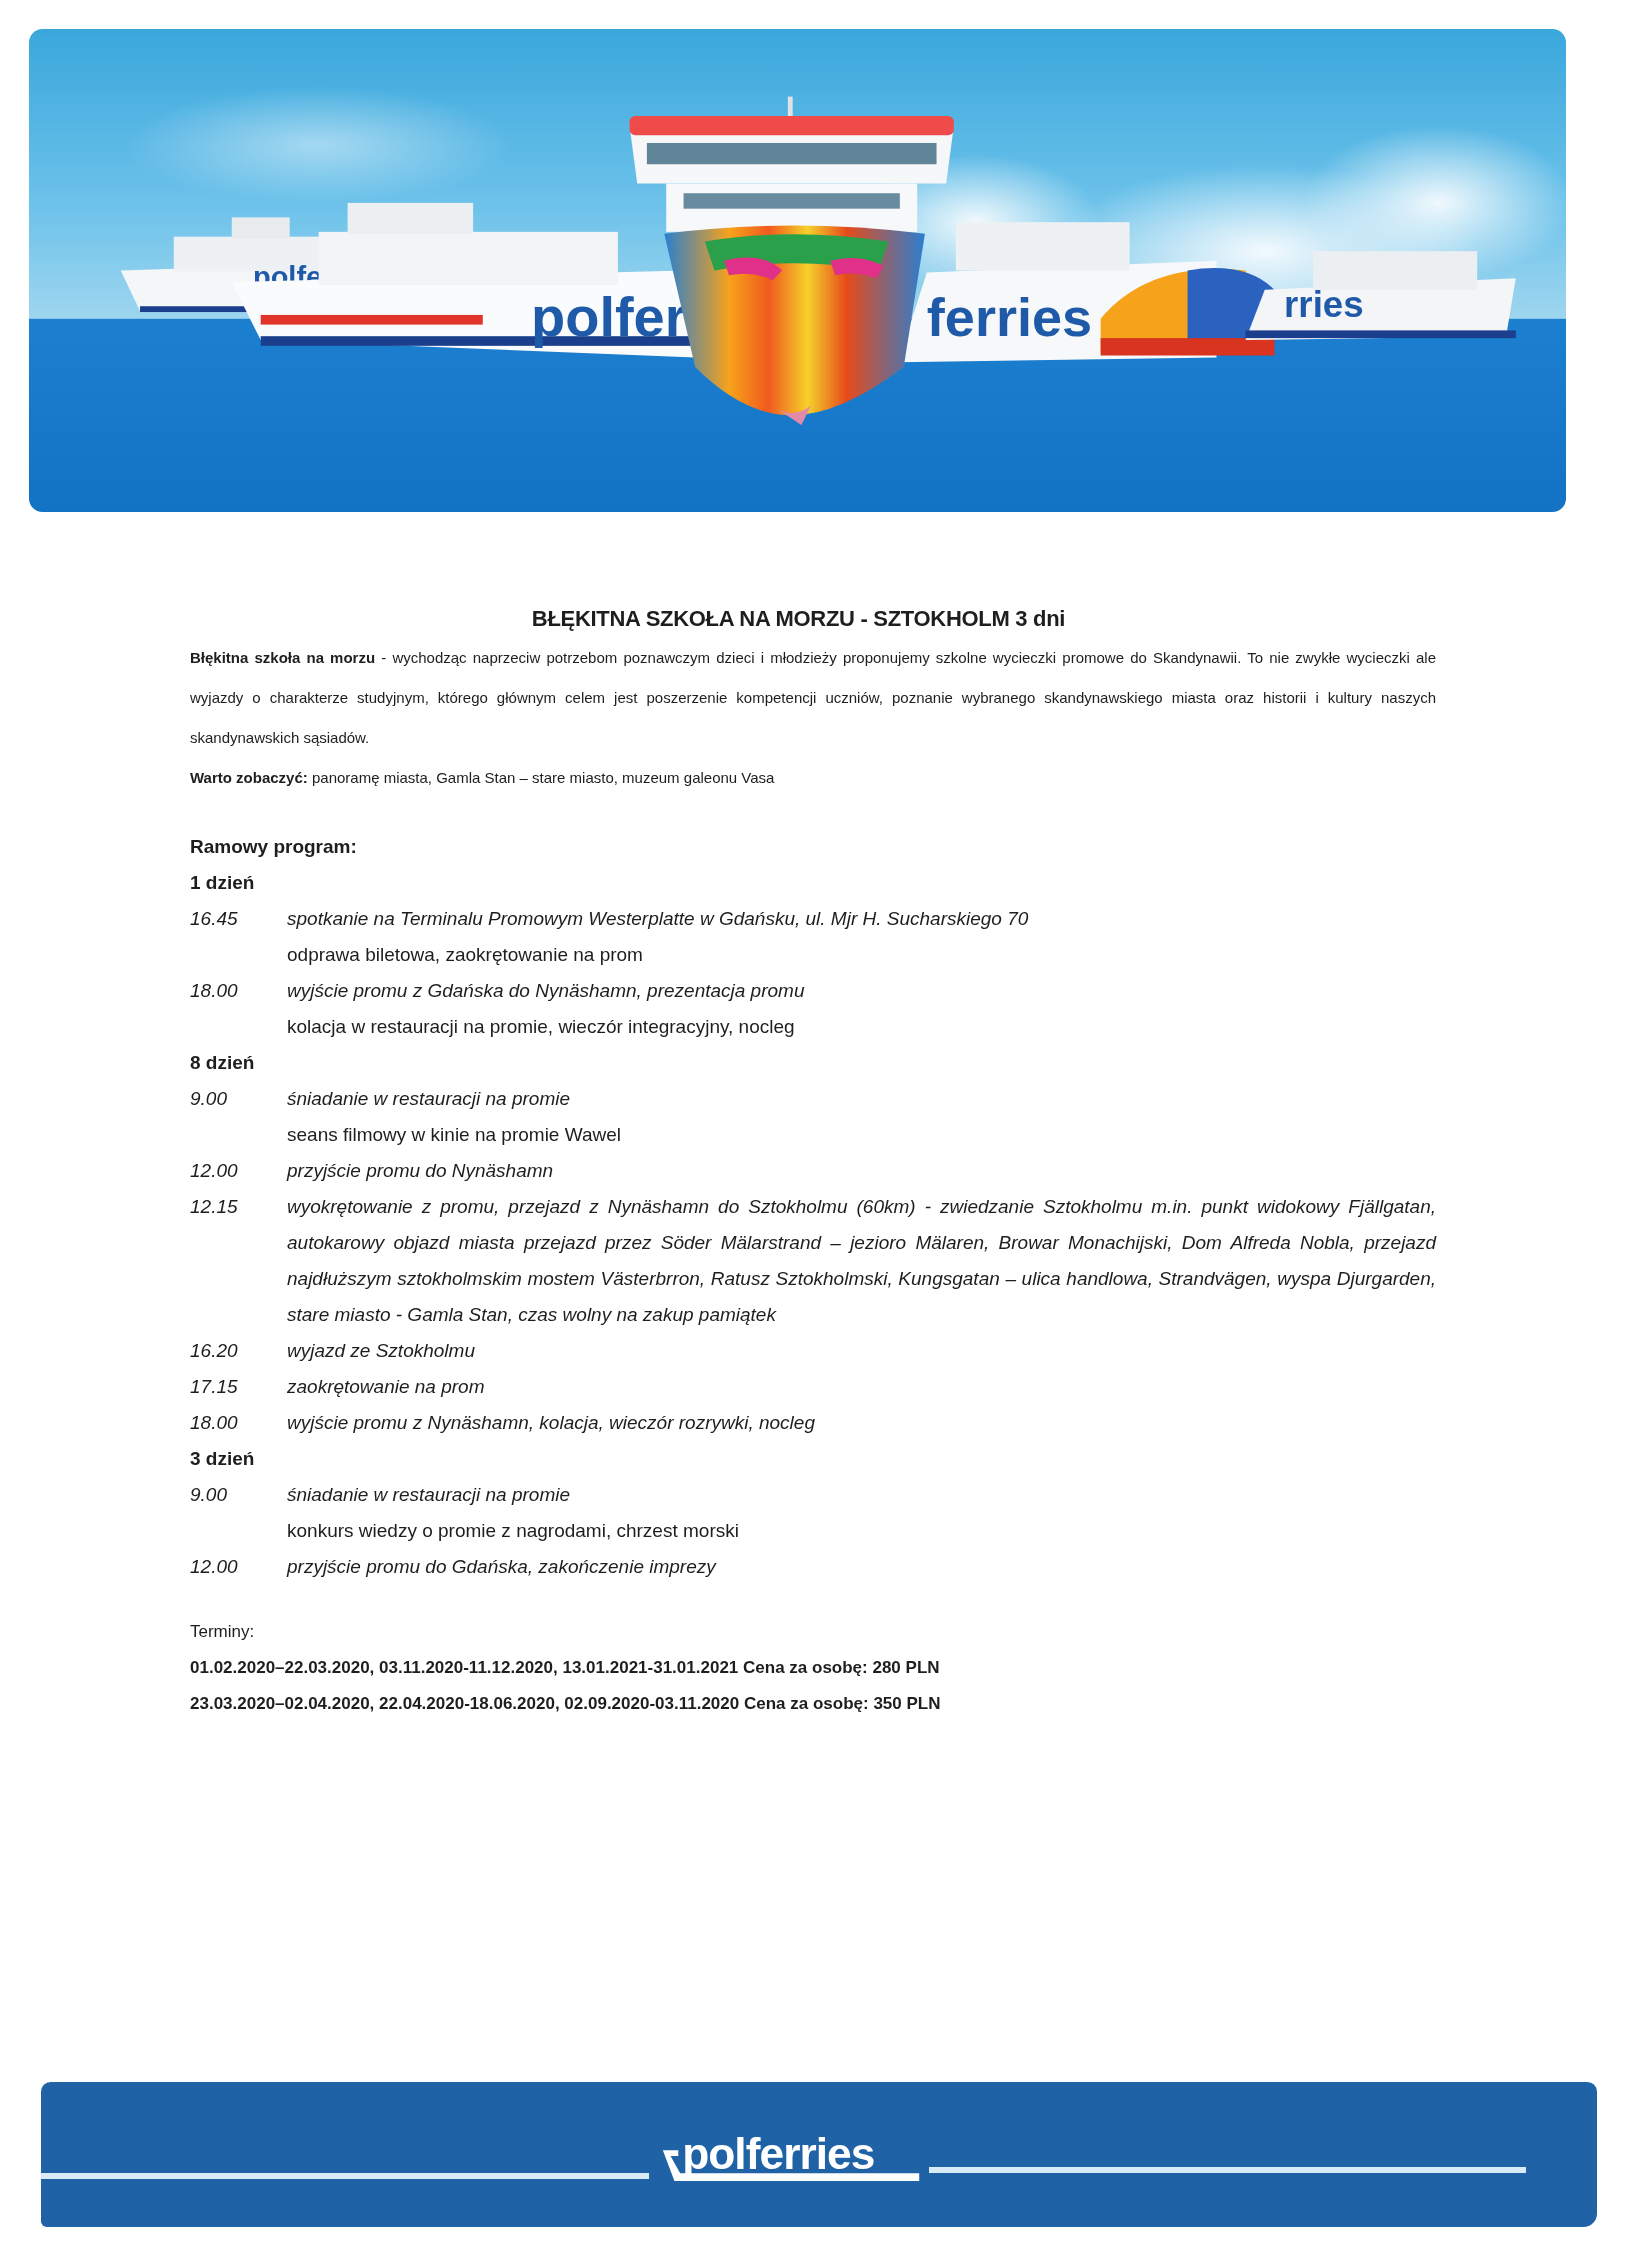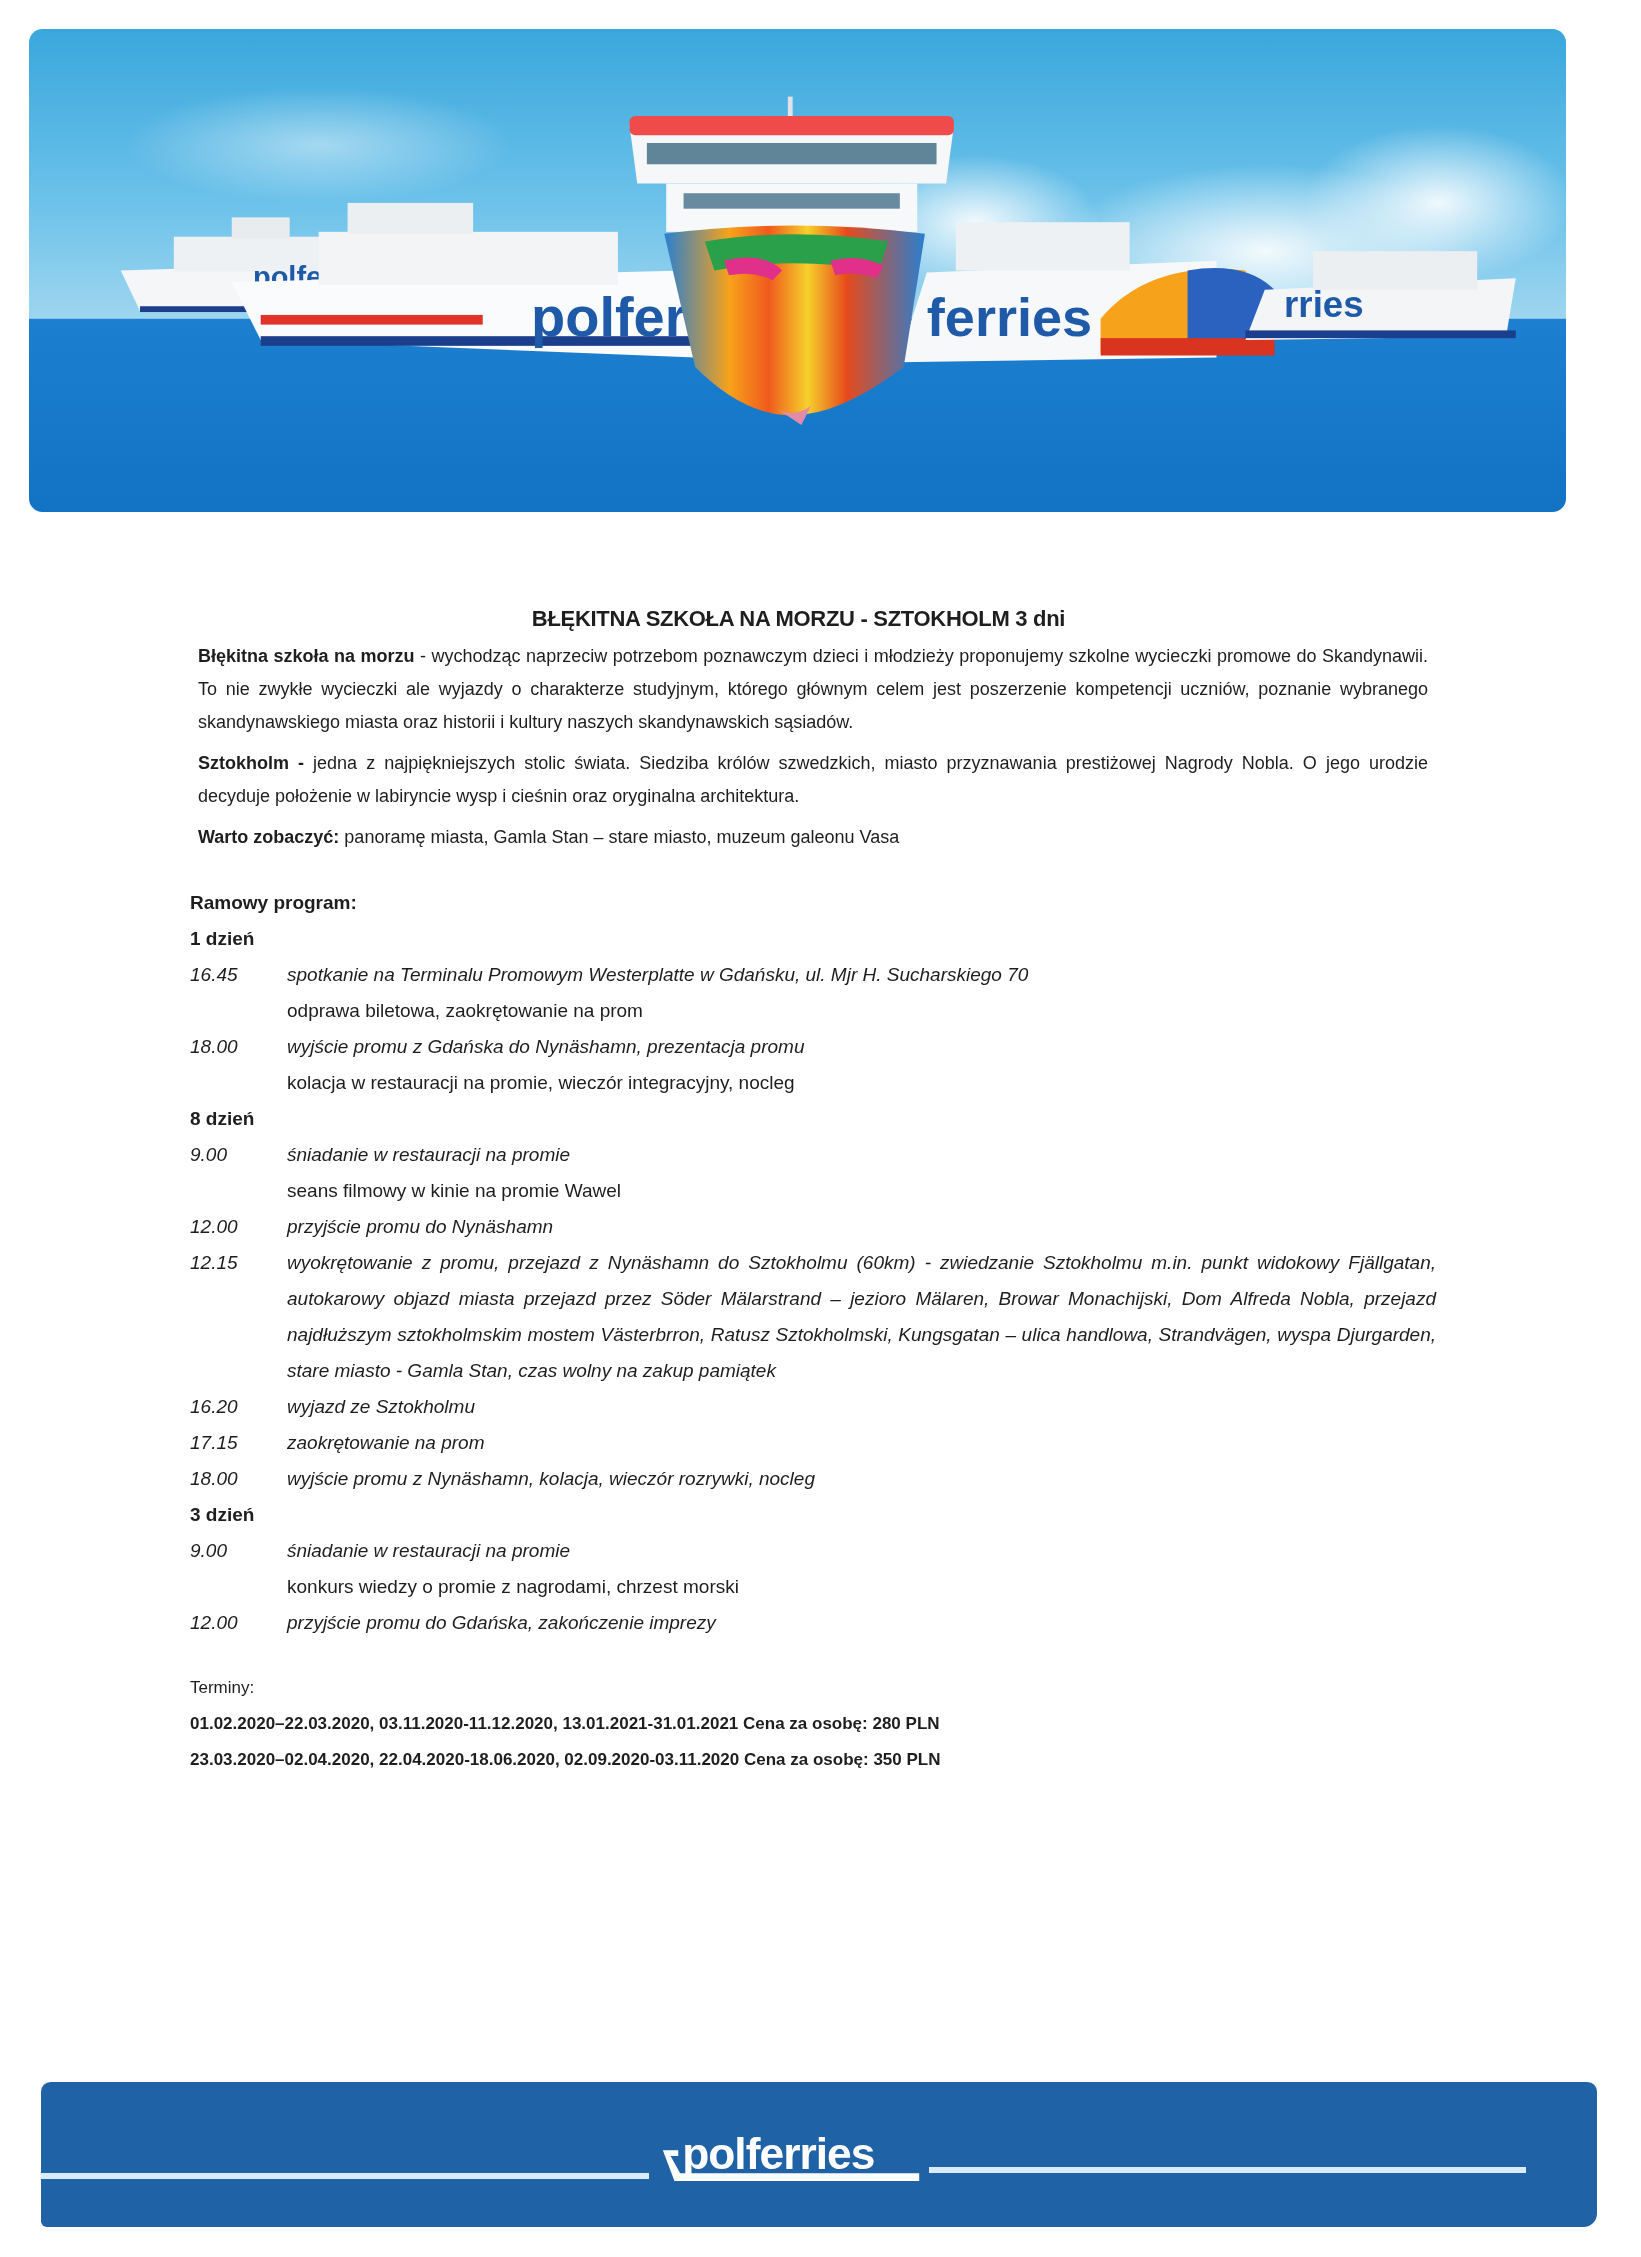--- a/index.html
+++ b/index.html
@@ -8,21 +8,21 @@
 
   
   .hero { position: absolute; left: 29px; top: 29px; width: 1537px; height: 483px;
           border-radius: 13.5px; overflow: hidden; }
   .hero svg { display: block; width: 100%; height: 100%; }
 
   
   .doc { position: absolute; left: 190px; top: 606px; width: 1246px; }
   .title { text-align: center; font-weight: bold; font-size: 22px; letter-spacing: -0.3px;
            margin: 0 0 5.8px 290px; width: 637px; white-space: nowrap; }
-  .intro p { margin: 8px; font-size: 18px; line-height: 33px; text-align: justify; }
+  .intro p { margin: 0; font-size: 15px; line-height: 40px; text-align: justify; }
   .intro p.last-line { text-align-last: left; }
   .b { font-weight: bold; }
 
   .program { margin-top: 31px; font-size: 19px; line-height: 36px; }
   .program .h { font-weight: bold; }
   .row { display: flex; font-style: italic; }
   .row .t { width: 97px; flex: 0 0 97px; }
   .row .d { flex: 1; }
   .row.just .d { text-align: justify; text-align-last: left; }
   .cont { padding-left: 97px; }
@@ -122,23 +122,20 @@
   </svg>
 </div>
 
 <div class="doc">
   <div class="title">BŁĘKITNA SZKOŁA NA MORZU - SZTOKHOLM 3 dni</div>
 
   <div class="intro">
     <p>
       <span class="b">Błękitna szkoła na morzu</span><span> - wychodząc naprzeciw potrzebom poznawczym dzieci i młodzieży proponujemy szkolne wycieczki promowe do Skandynawii. To  nie zwykłe wycieczki ale wyjazdy o charakterze studyjnym, którego głównym celem jest poszerzenie kompetencji uczniów, poznanie wybranego skandynawskiego miasta oraz historii i kultury naszych skandynawskich sąsiadów.</span>
     </p>
-    <p>
-      <span class="b">Sztokholm -</span><span> jedna z najpiękniejszych stolic świata. Siedziba królów szwedzkich, miasto przyznawania prestiżowej Nagrody Nobla. O jego urodzie decyduje położenie w labiryncie wysp i cieśnin oraz oryginalna architektura.</span>
-    </p>
     <p class="last-line">
       <span class="b">Warto zobaczyć:</span><span>  panoramę miasta, Gamla Stan – stare miasto, muzeum galeonu Vasa</span>
     </p>
   </div>
 
   <div class="program">
     <div class="h">Ramowy program:</div>
 
     <div class="h">1 dzień</div>
     <div class="row">

